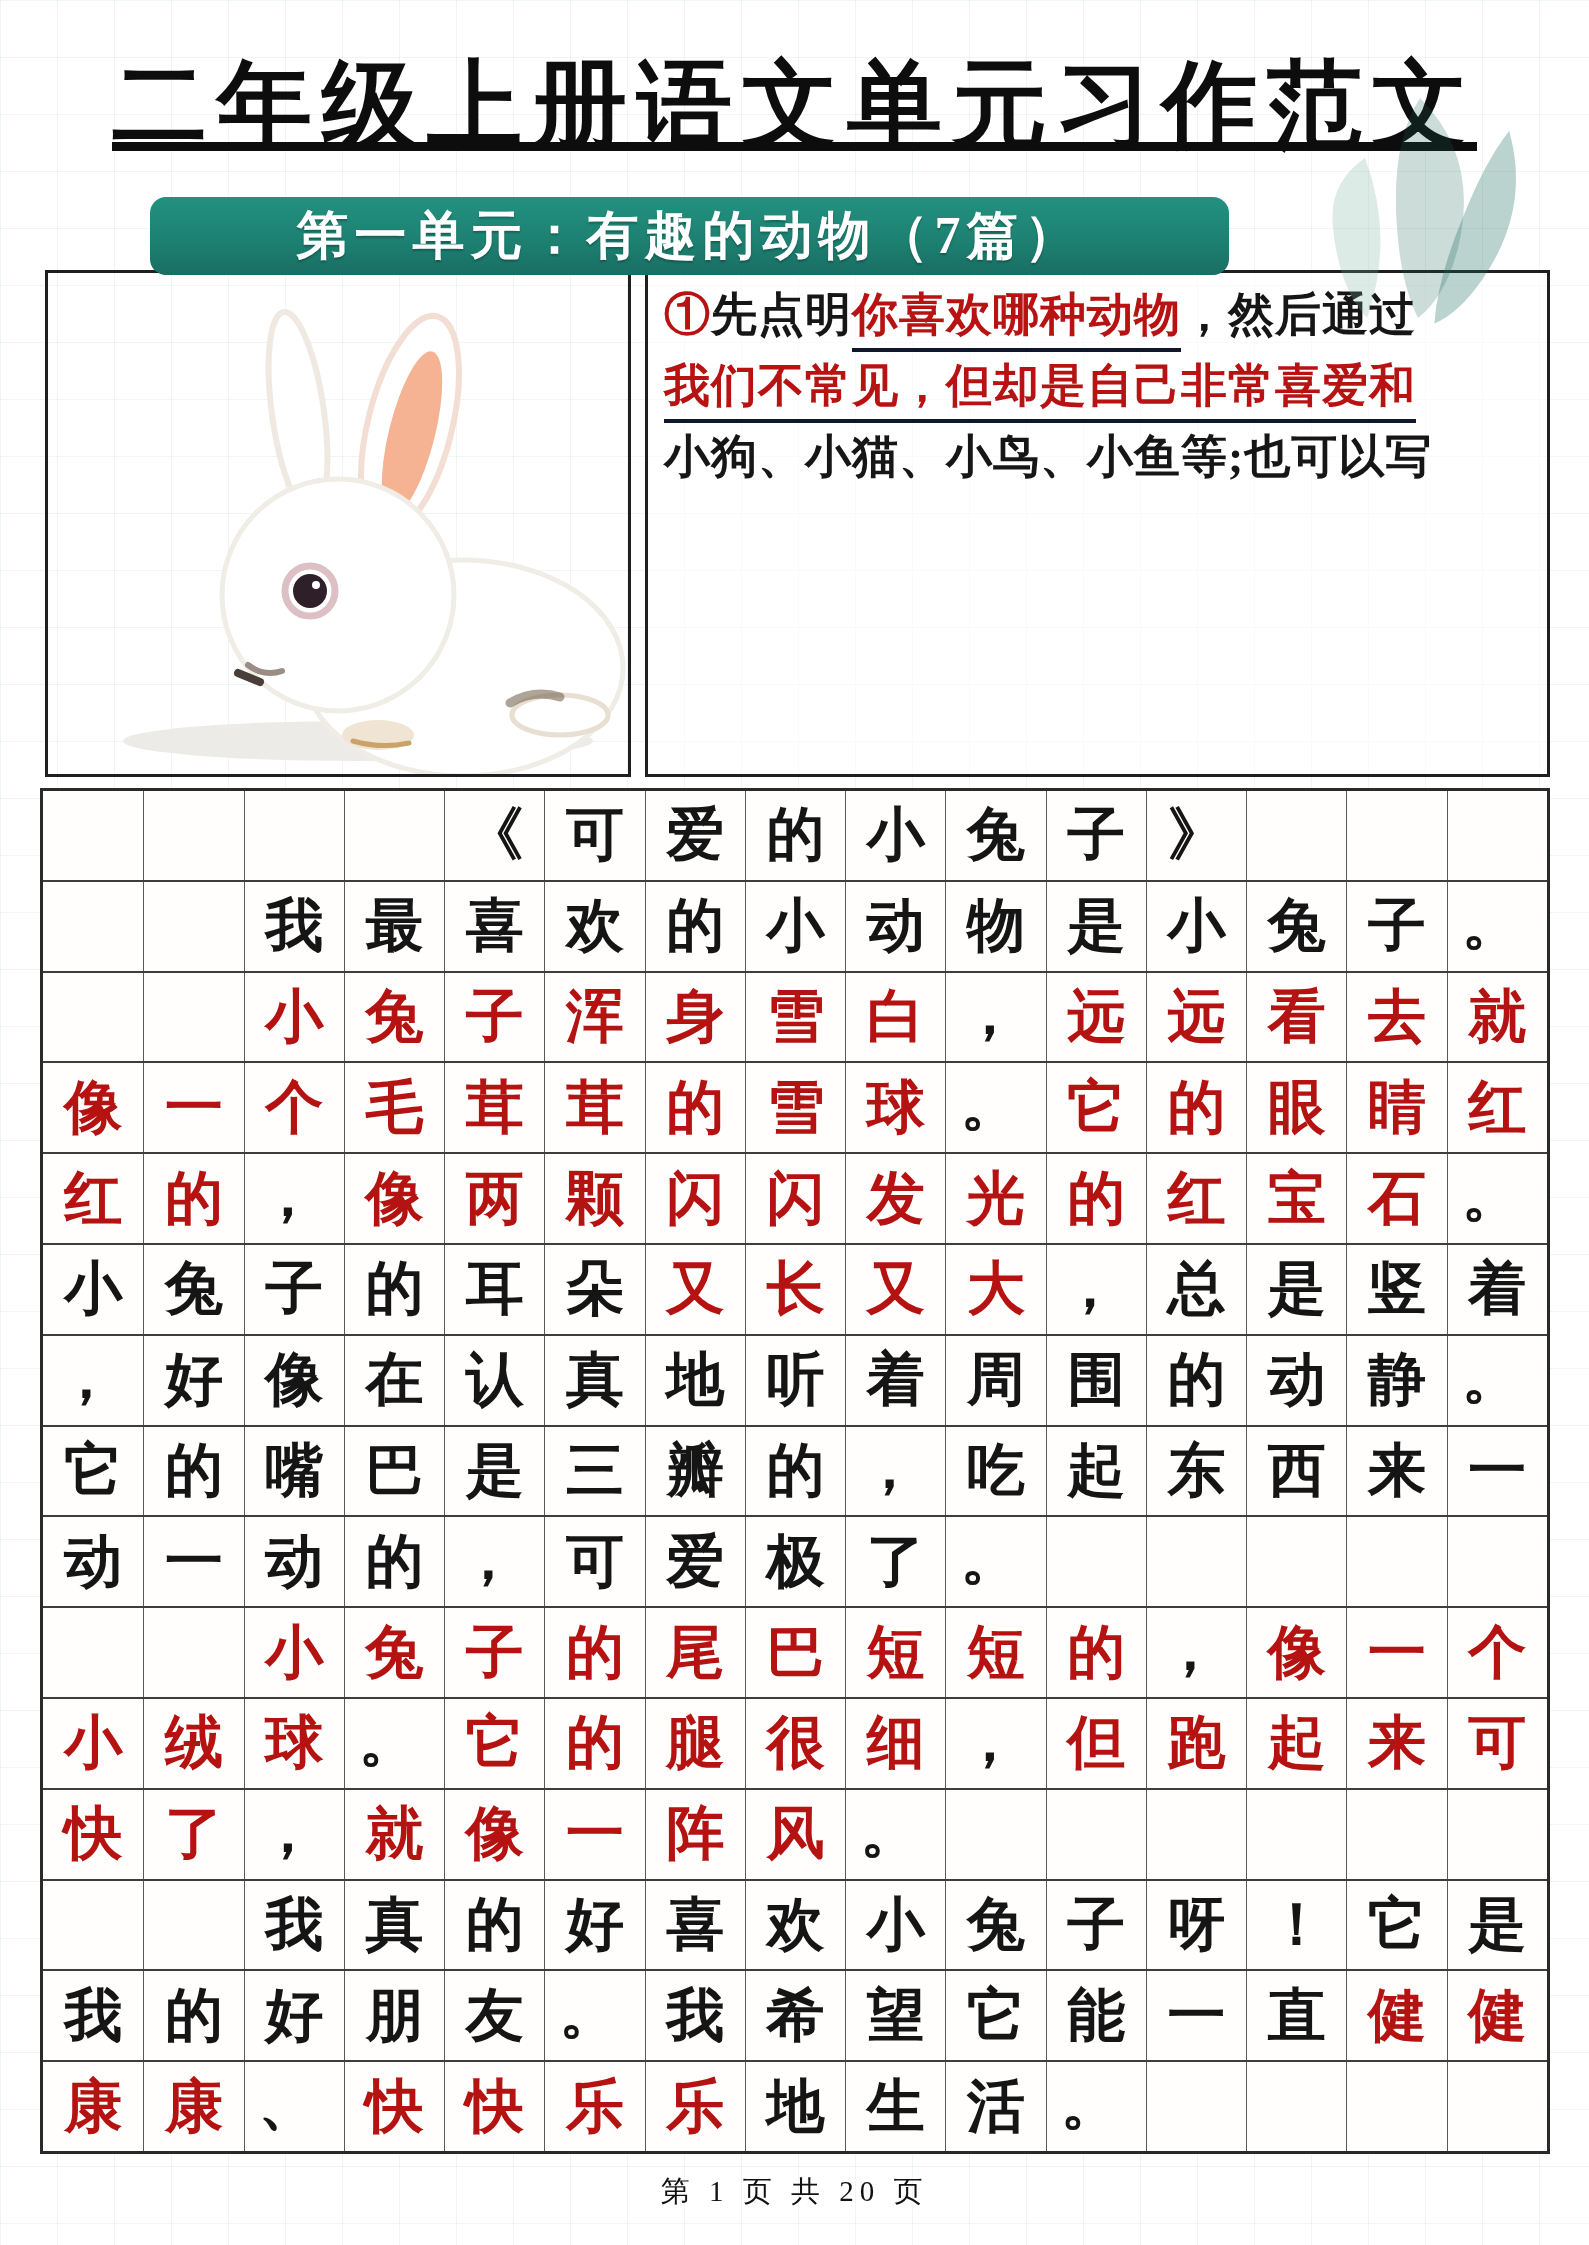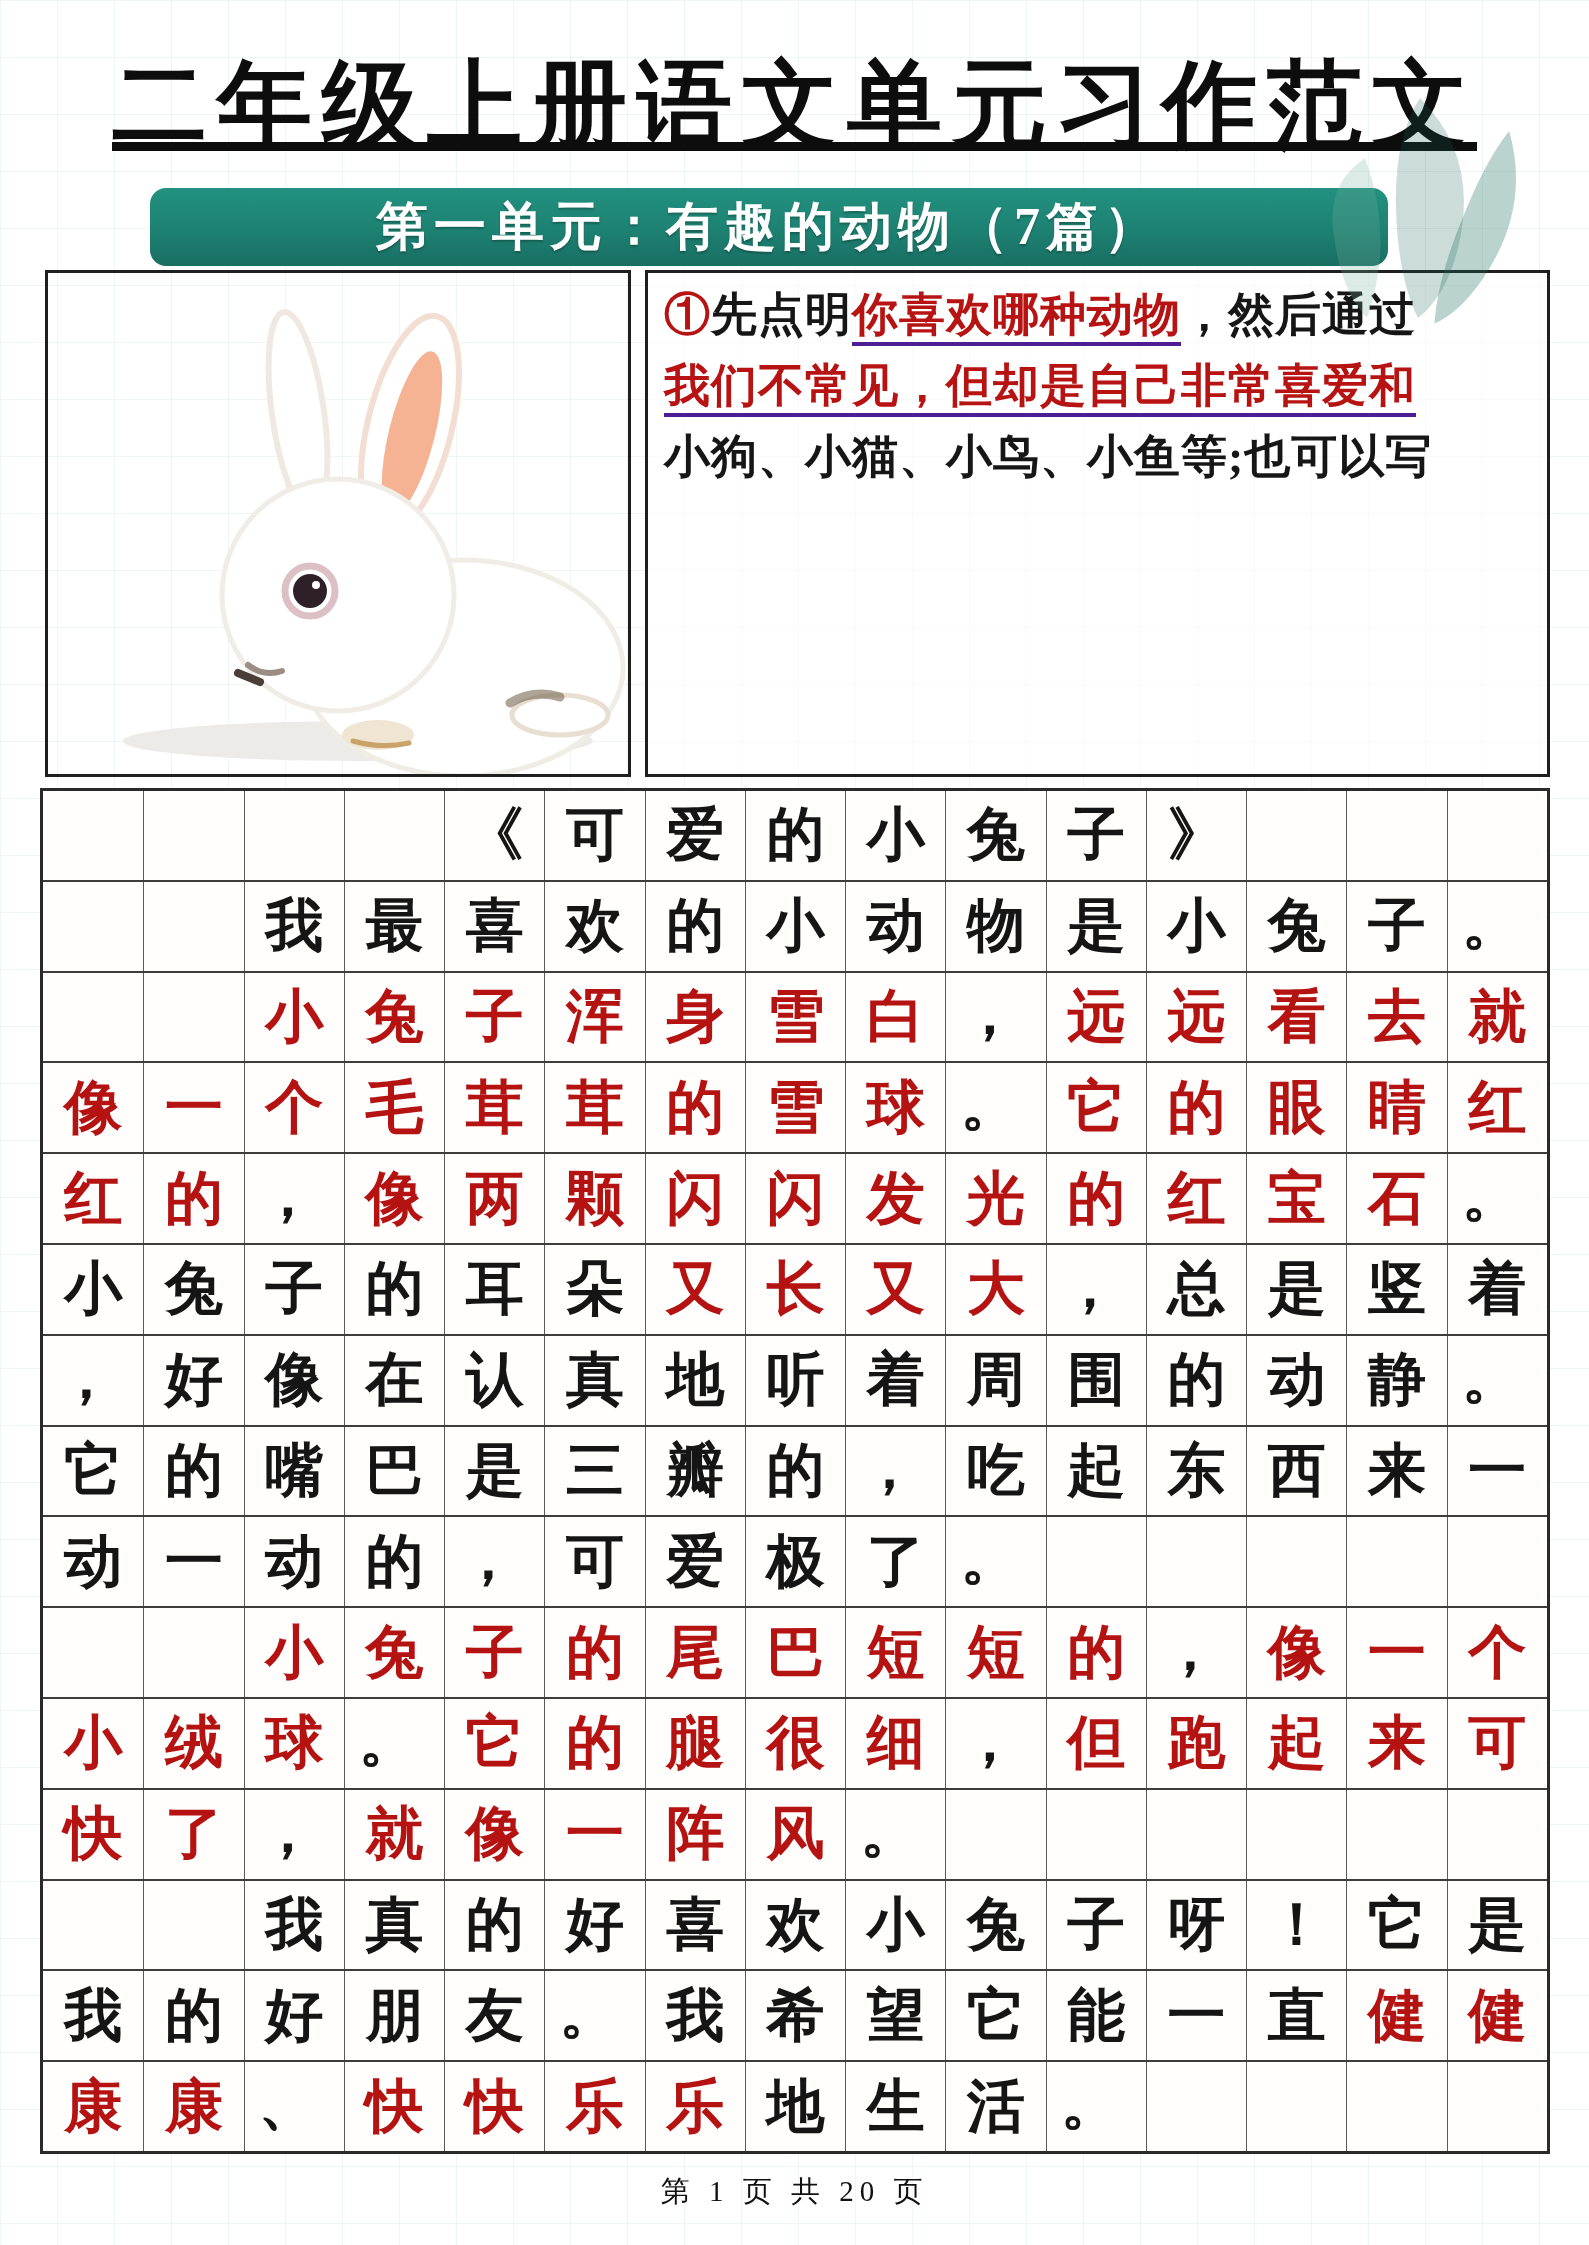--- a/index.html
+++ b/index.html
@@ -11,21 +11,21 @@
       linear-gradient(90deg,rgba(125,180,165,.12) 1.5px,transparent 1.5px),
       #ffffff;
     background-size:57px 57px,57px 57px,auto;
   }
   .page-title{
     position:absolute;top:42px;left:0;width:100%;
     text-align:center;font-size:95px;font-weight:700;color:#0d0d0d;
     letter-spacing:10px;white-space:nowrap;text-decoration:underline;
   }
   .banner{
-    position:absolute;top:188px;left:150px;width:1238px;height:78px;
+    position:absolute;top:197px;left:150px;width:1079px;height:78px;
     background:linear-gradient(180deg,#23917f 0%,#1d8172 55%,#196e62 100%);
     border-radius:16px;z-index:1;
     display:flex;align-items:center;justify-content:center;
   }
   .banner-text{
     color:#ffffff;font-size:52px;font-weight:700;letter-spacing:6px;
     text-shadow:0 2px 2px rgba(0,0,0,.25);white-space:nowrap;
   }
   .leaf-deco{position:absolute;left:1270px;top:88px;width:300px;height:280px;z-index:2;pointer-events:none;}
   .photo-box{
@@ -35,21 +35,21 @@
   .tips-box{
     position:absolute;left:645px;top:270px;width:905px;height:507px;
     border:3px solid #1f1f1f;box-sizing:border-box;background:rgba(255,255,255,.6);
     padding:6px 14px 0 16px;
   }
   .tip-line{
     font-size:46px;font-weight:600;line-height:71px;color:#161616;
     white-space:nowrap;letter-spacing:1px;
   }
   .tip-line .red{color:#b81313;}
-  .tip-line .ul{border-bottom:4px solid #4c1d95;padding-bottom:2px;}
+  .tip-line .ul{border-bottom:4px solid #0f172a;padding-bottom:8px;}
   .essay-grid{
     position:absolute;left:40px;top:788px;width:1510px;height:1366px;
     border:3px solid #2a2a2a;box-sizing:border-box;background:#fffefd;
     display:flex;flex-direction:column;
   }
   .grid-row{flex:1;display:grid;grid-template-columns:repeat(15,1fr);}
   .grid-row + .grid-row{border-top:2px solid #3d3d3d;}
   .grid-cell{
     display:flex;align-items:center;justify-content:center;
     font-size:58px;font-weight:700;color:#151515;overflow:hidden;

